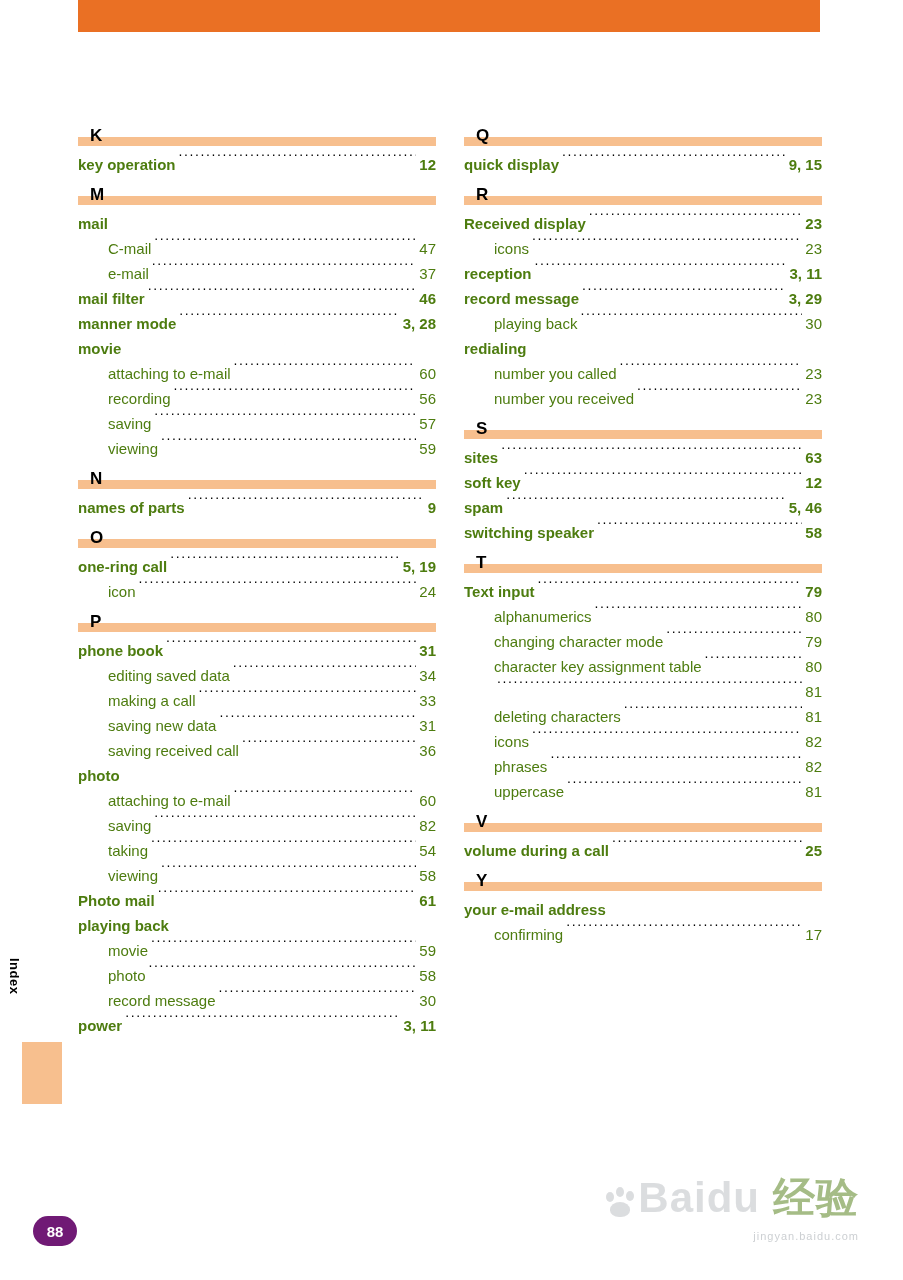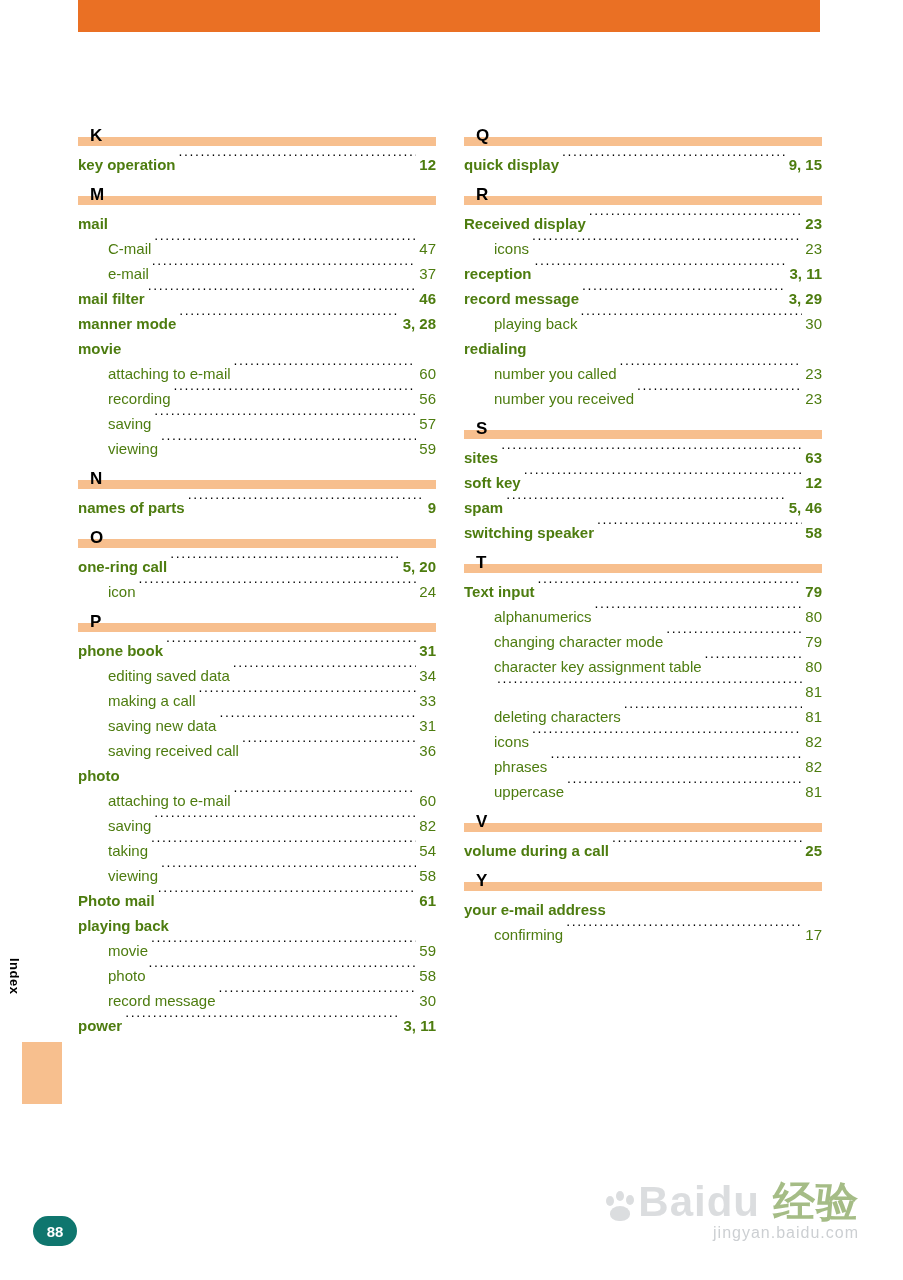--- a/index.html
+++ b/index.html
@@ -82,37 +82,37 @@
     transform-origin:left top;
     letter-spacing:0.5px;
   }
   .side-tab{
     position:absolute;left:22px;top:1042px;width:40px;height:62px;
     background:#f7bf8e;
   }
   .page-num{
     position:absolute;left:33px;top:1216px;
     width:44px;height:30px;border-radius:15px;
-    background:#0f766e;color:#fff;
+    background:#701a75;color:#fff;
     font-size:15px;font-weight:bold;
     display:flex;align-items:center;justify-content:center;
   }
   .watermark{
     position:absolute;right:44px;bottom:38px;
     text-align:right;
     opacity:0.5;
     user-select:none;
   }
   .watermark .wm-main{
     font-size:42px;font-weight:bold;color:#b9bcc0;
     letter-spacing:1px;line-height:44px;
   }
   .watermark .wm-main .cn{color:#4d7c0f;margin-left:13px;}
   .watermark .wm-sub{
-    font-size:16px;color:#9aa0a6;letter-spacing:1px;margin-top:0;
+    font-size:11px;color:#9aa0a6;letter-spacing:1px;margin-top:10px;
   }
   .wm-paw{
     display:inline-block;width:34px;height:32px;position:relative;vertical-align:-6px;
   }
   .wm-paw i{position:absolute;background:#b9bcc0;border-radius:50%;display:block;}
   .wm-paw i:nth-child(1){width:8px;height:10px;left:2px;top:6px;}
   .wm-paw i:nth-child(2){width:8px;height:10px;left:12px;top:1px;}
   .wm-paw i:nth-child(3){width:8px;height:10px;left:22px;top:5px;}
   .wm-paw i:nth-child(4){width:20px;height:15px;left:6px;top:16px;border-radius:50% 50% 45% 45%;}
 </style>
@@ -203,21 +203,21 @@
         </div>
       </div>
       <div class="letter-block">
         <div class="letter-head">
           <div class="bar"></div>
           <div class="ltr">O</div>
         </div>
         <div class="entry main">
           <span class="txt">one-ring call</span>
           <span class="dots"></span>
-          <span class="pg">5, 20</span>
+          <span class="pg">5, 19</span>
         </div>
         <div class="entry sub">
           <span class="txt">icon</span>
           <span class="dots"></span>
           <span class="pg">24</span>
         </div>
       </div>
       <div class="letter-block">
         <div class="letter-head">
           <div class="bar"></div>

